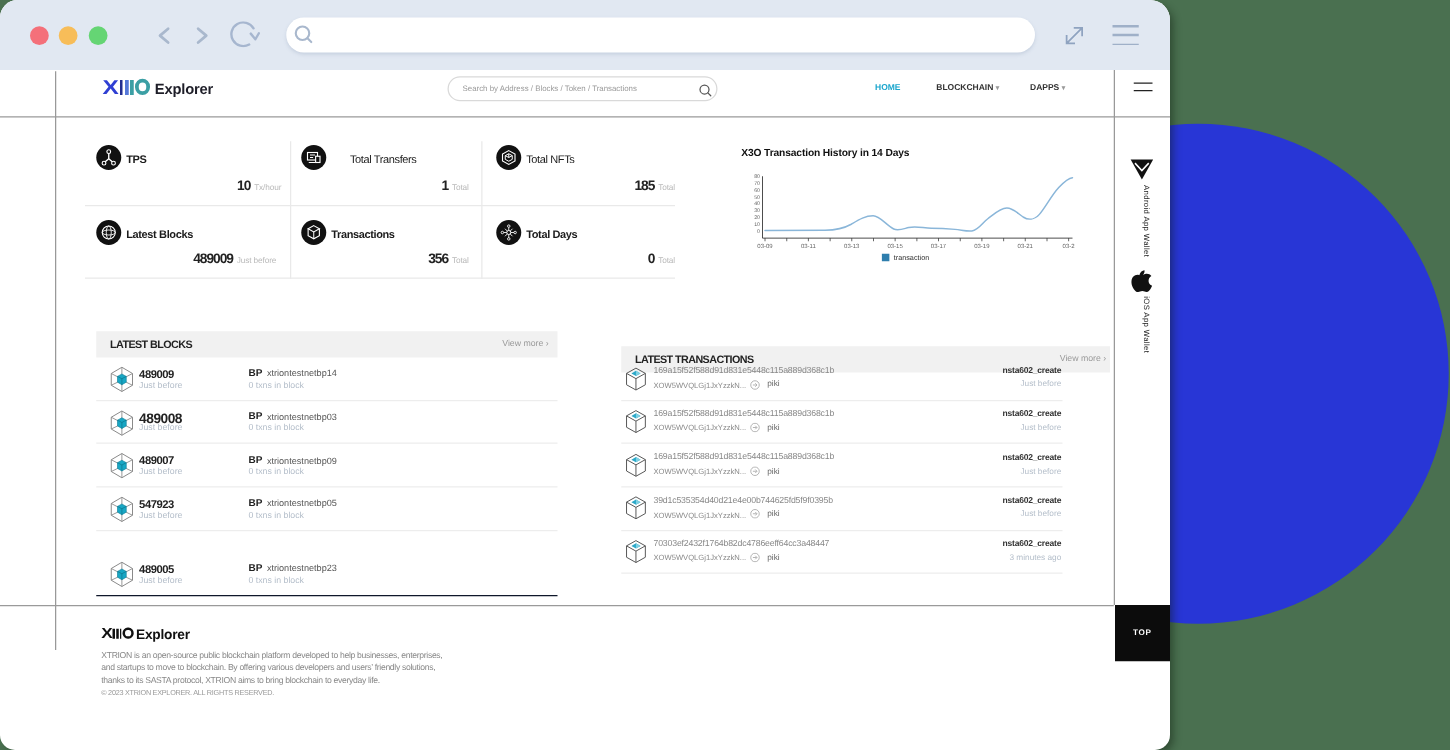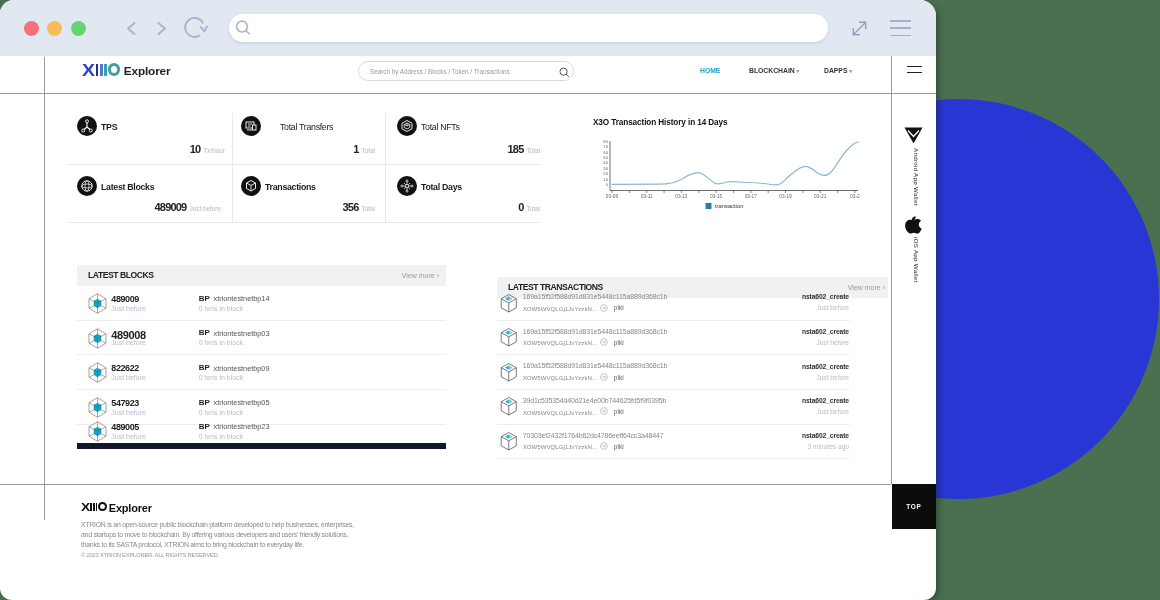--- a/index.html
+++ b/index.html
@@ -221,40 +221,40 @@
         <span class="a" style="left:136.5px;top:8.4px;font-size:7.3px;color:#555;">xtriontestnetbp03</span>
         <span class="a" style="left:121.8px;top:18.6px;font-size:7px;color:#b3bdc9;">0 txns in block</span>
       </div>
       <div class="a" style="left:77px;top:355.3px;width:369px;height:34.65px;border-bottom:1px solid #ededed;">
         <svg class="a" style="left:10.5px;top:7px;" width="19" height="21" viewBox="0 0 19 21">
           <path d="M9.5 0.8 L18 5.8 V15.2 L9.5 20.2 L1 15.2 V5.8 Z" fill="none" stroke="#8a8a8a" stroke-width="0.8"></path>
           <path d="M9.5 0.8 V6.7 M18 5.8 L12.6 8.6 M18 15.2 L12.6 12.6 M9.5 20.2 V14.4 M1 15.2 L6.4 12.6 M1 5.8 L6.4 8.6" stroke="#8a8a8a" stroke-width="0.7"></path>
           <path d="M9.5 6.2 L13 8.1 V12.7 L9.5 14.8 L6 12.7 V8.1 Z" fill="#18a7c4" stroke="#0f7e99" stroke-width="0.5"></path>
           <path d="M6 8.1 L9.5 10 L13 8.1 M9.5 10 V14.8" stroke="#0d6e86" stroke-width="0.5" fill="none"></path>
         </svg>
-        <span class="a" style="left:34.3px;top:8.2px;font-size:9px;font-weight:bold;color:#222;letter-spacing:-0.4px;line-height:1.2;">822622</span>
+        <span class="a" style="left:34.3px;top:8.2px;font-size:9px;font-weight:bold;color:#222;letter-spacing:-0.4px;line-height:1.2;">489007</span>
         <span class="a" style="left:34.3px;top:18.6px;font-size:7px;color:#b3bdc9;">Just before</span>
         <span class="a" style="left:121.8px;top:7.6px;font-size:8px;font-weight:bold;color:#222;">BP</span>
         <span class="a" style="left:136.5px;top:8.4px;font-size:7.3px;color:#555;">xtriontestnetbp09</span>
         <span class="a" style="left:121.8px;top:18.6px;font-size:7px;color:#b3bdc9;">0 txns in block</span>
       </div>
       <div class="a" style="left:77px;top:389.95px;width:369px;height:34.65px;border-bottom:1px solid #ededed;">
         <svg class="a" style="left:10.5px;top:7px;" width="19" height="21" viewBox="0 0 19 21">
           <path d="M9.5 0.8 L18 5.8 V15.2 L9.5 20.2 L1 15.2 V5.8 Z" fill="none" stroke="#8a8a8a" stroke-width="0.8"></path>
           <path d="M9.5 0.8 V6.7 M18 5.8 L12.6 8.6 M18 15.2 L12.6 12.6 M9.5 20.2 V14.4 M1 15.2 L6.4 12.6 M1 5.8 L6.4 8.6" stroke="#8a8a8a" stroke-width="0.7"></path>
           <path d="M9.5 6.2 L13 8.1 V12.7 L9.5 14.8 L6 12.7 V8.1 Z" fill="#18a7c4" stroke="#0f7e99" stroke-width="0.5"></path>
           <path d="M6 8.1 L9.5 10 L13 8.1 M9.5 10 V14.8" stroke="#0d6e86" stroke-width="0.5" fill="none"></path>
         </svg>
         <span class="a" style="left:34.3px;top:8.2px;font-size:9px;font-weight:bold;color:#222;letter-spacing:-0.4px;line-height:1.2;">547923</span>
         <span class="a" style="left:34.3px;top:18.6px;font-size:7px;color:#b3bdc9;">Just before</span>
         <span class="a" style="left:121.8px;top:7.6px;font-size:8px;font-weight:bold;color:#222;">BP</span>
         <span class="a" style="left:136.5px;top:8.4px;font-size:7.3px;color:#555;">xtriontestnetbp05</span>
         <span class="a" style="left:121.8px;top:18.6px;font-size:7px;color:#b3bdc9;">0 txns in block</span>
       </div>
-      <div class="a" style="left:77px;top:414px;width:369px;height:34.65px;border-bottom:6px solid #0f172a;">
+      <div class="a" style="left:77px;top:442px;width:369px;height:34.65px;border-bottom:1px solid #0f172a;">
         <svg class="a" style="left:10.5px;top:7px;" width="19" height="21" viewBox="0 0 19 21">
           <path d="M9.5 0.8 L18 5.8 V15.2 L9.5 20.2 L1 15.2 V5.8 Z" fill="none" stroke="#8a8a8a" stroke-width="0.8"></path>
           <path d="M9.5 0.8 V6.7 M18 5.8 L12.6 8.6 M18 15.2 L12.6 12.6 M9.5 20.2 V14.4 M1 15.2 L6.4 12.6 M1 5.8 L6.4 8.6" stroke="#8a8a8a" stroke-width="0.7"></path>
           <path d="M9.5 6.2 L13 8.1 V12.7 L9.5 14.8 L6 12.7 V8.1 Z" fill="#18a7c4" stroke="#0f7e99" stroke-width="0.5"></path>
           <path d="M6 8.1 L9.5 10 L13 8.1 M9.5 10 V14.8" stroke="#0d6e86" stroke-width="0.5" fill="none"></path>
         </svg>
         <span class="a" style="left:34.3px;top:8.2px;font-size:9px;font-weight:bold;color:#222;letter-spacing:-0.4px;line-height:1.2;">489005</span>
         <span class="a" style="left:34.3px;top:18.6px;font-size:7px;color:#b3bdc9;">Just before</span>
         <span class="a" style="left:121.8px;top:7.6px;font-size:8px;font-weight:bold;color:#222;">BP</span>
         <span class="a" style="left:136.5px;top:8.4px;font-size:7.3px;color:#555;">xtriontestnetbp23</span>

